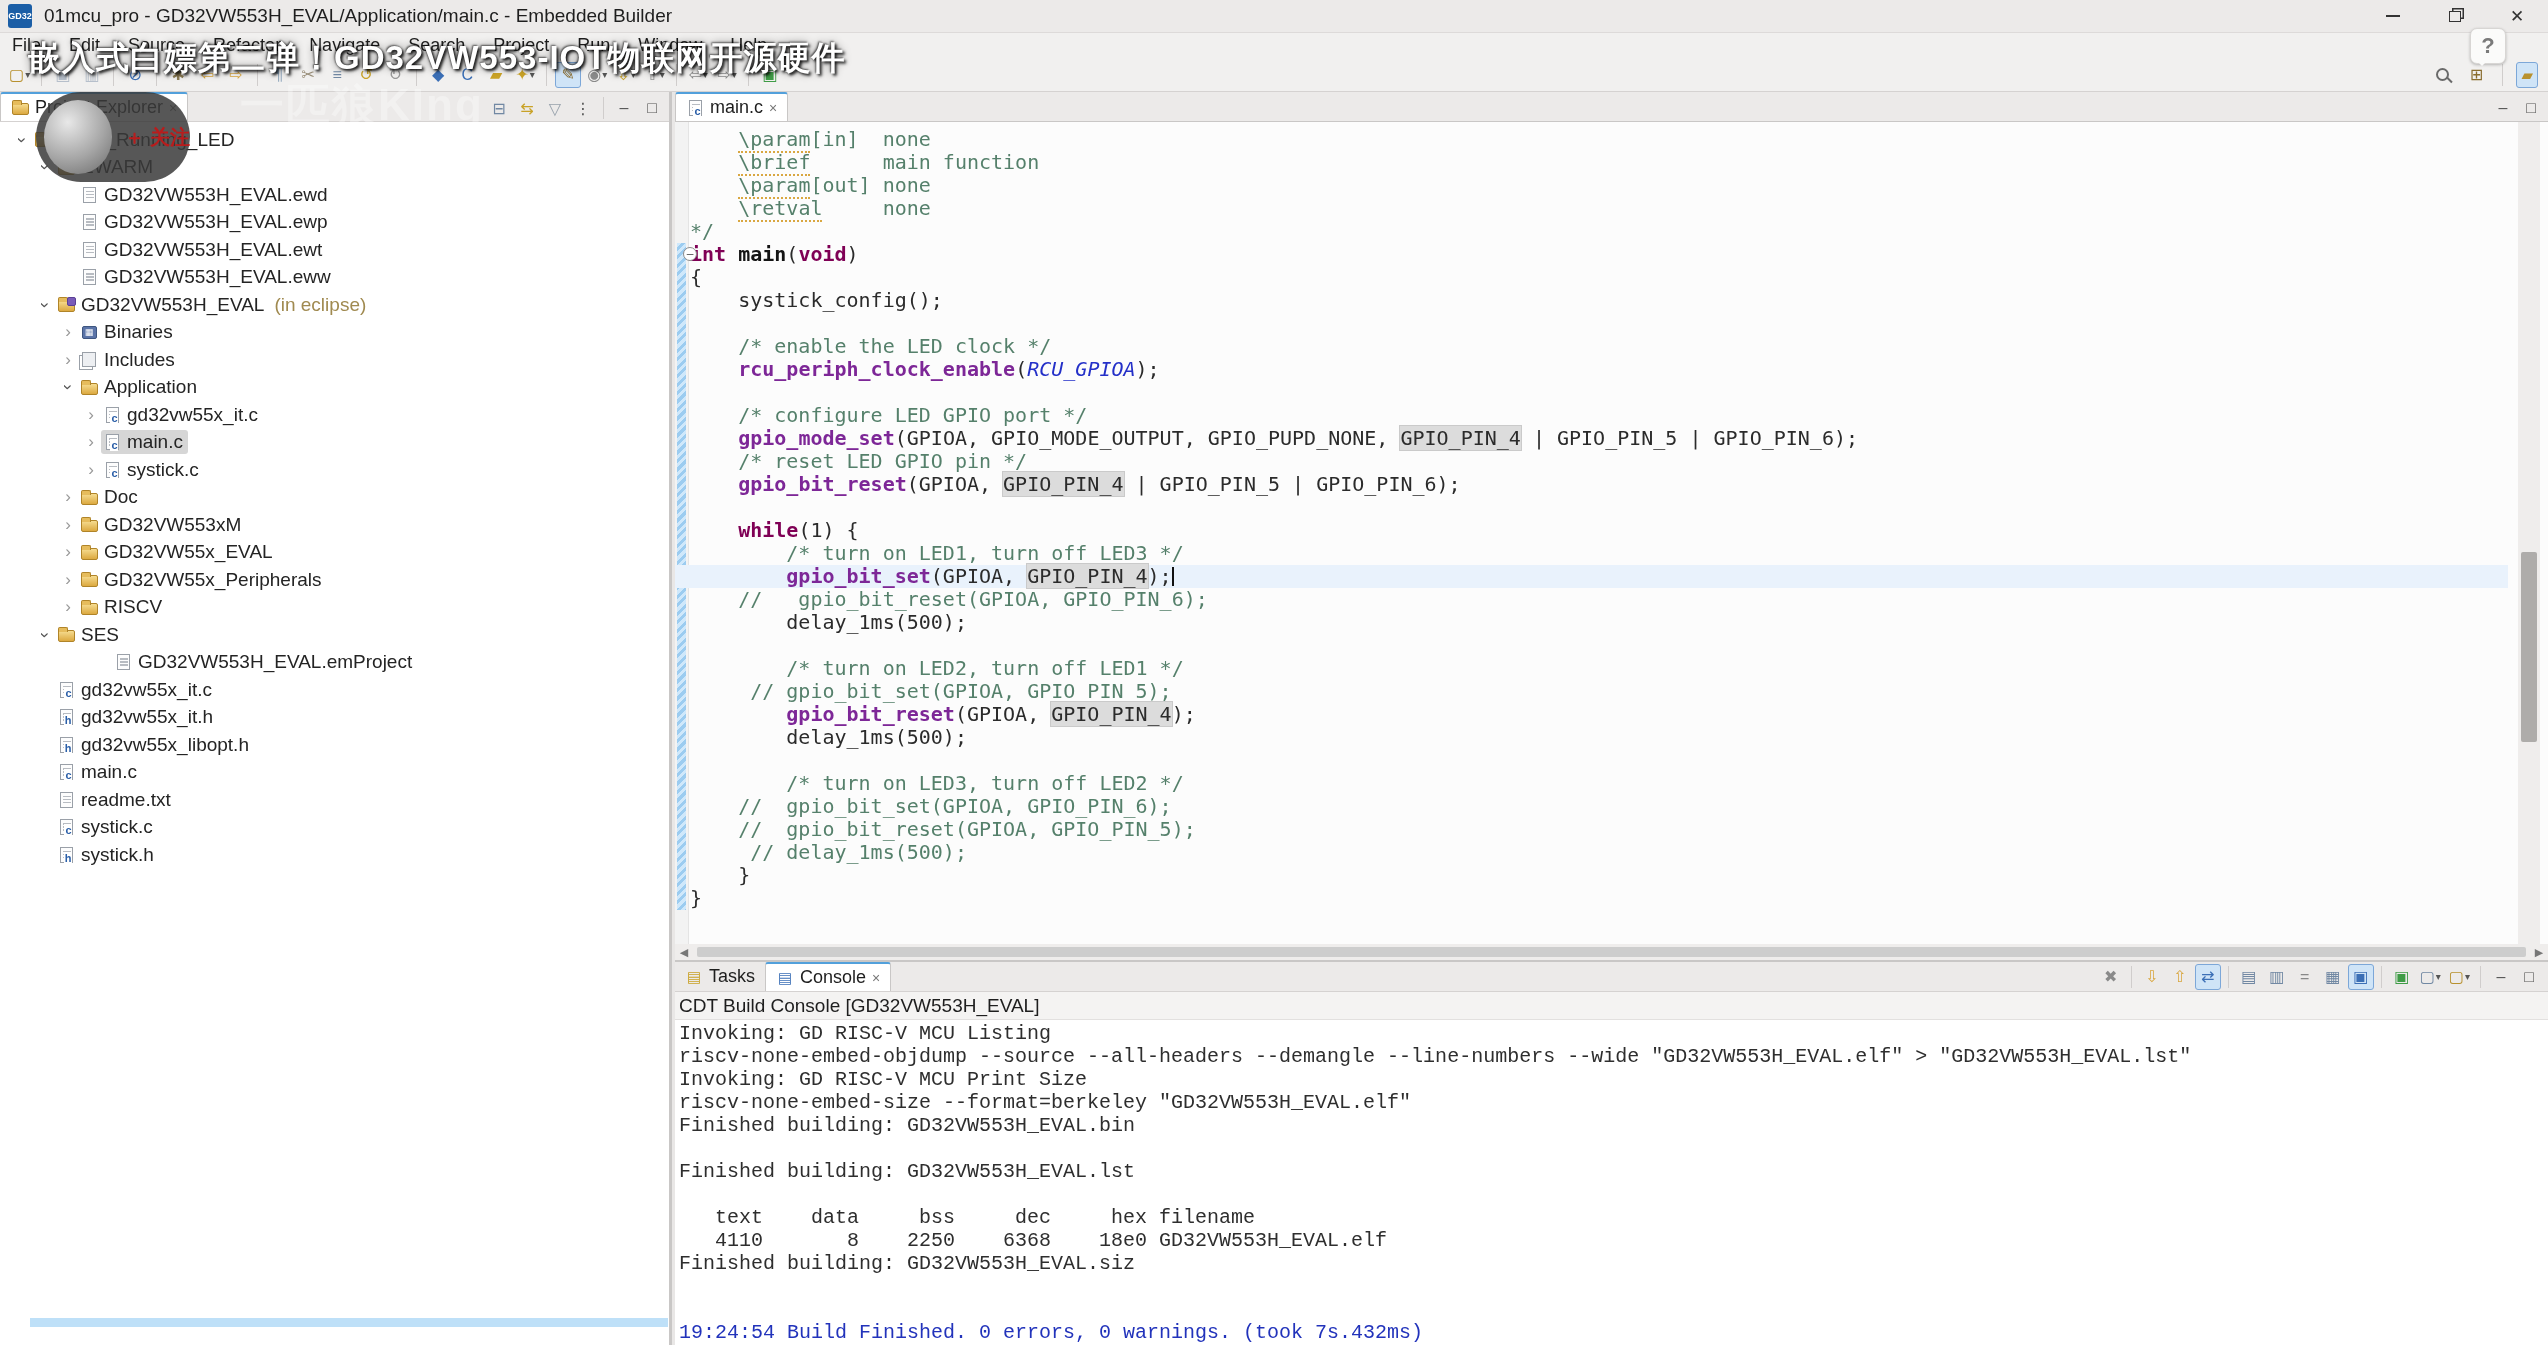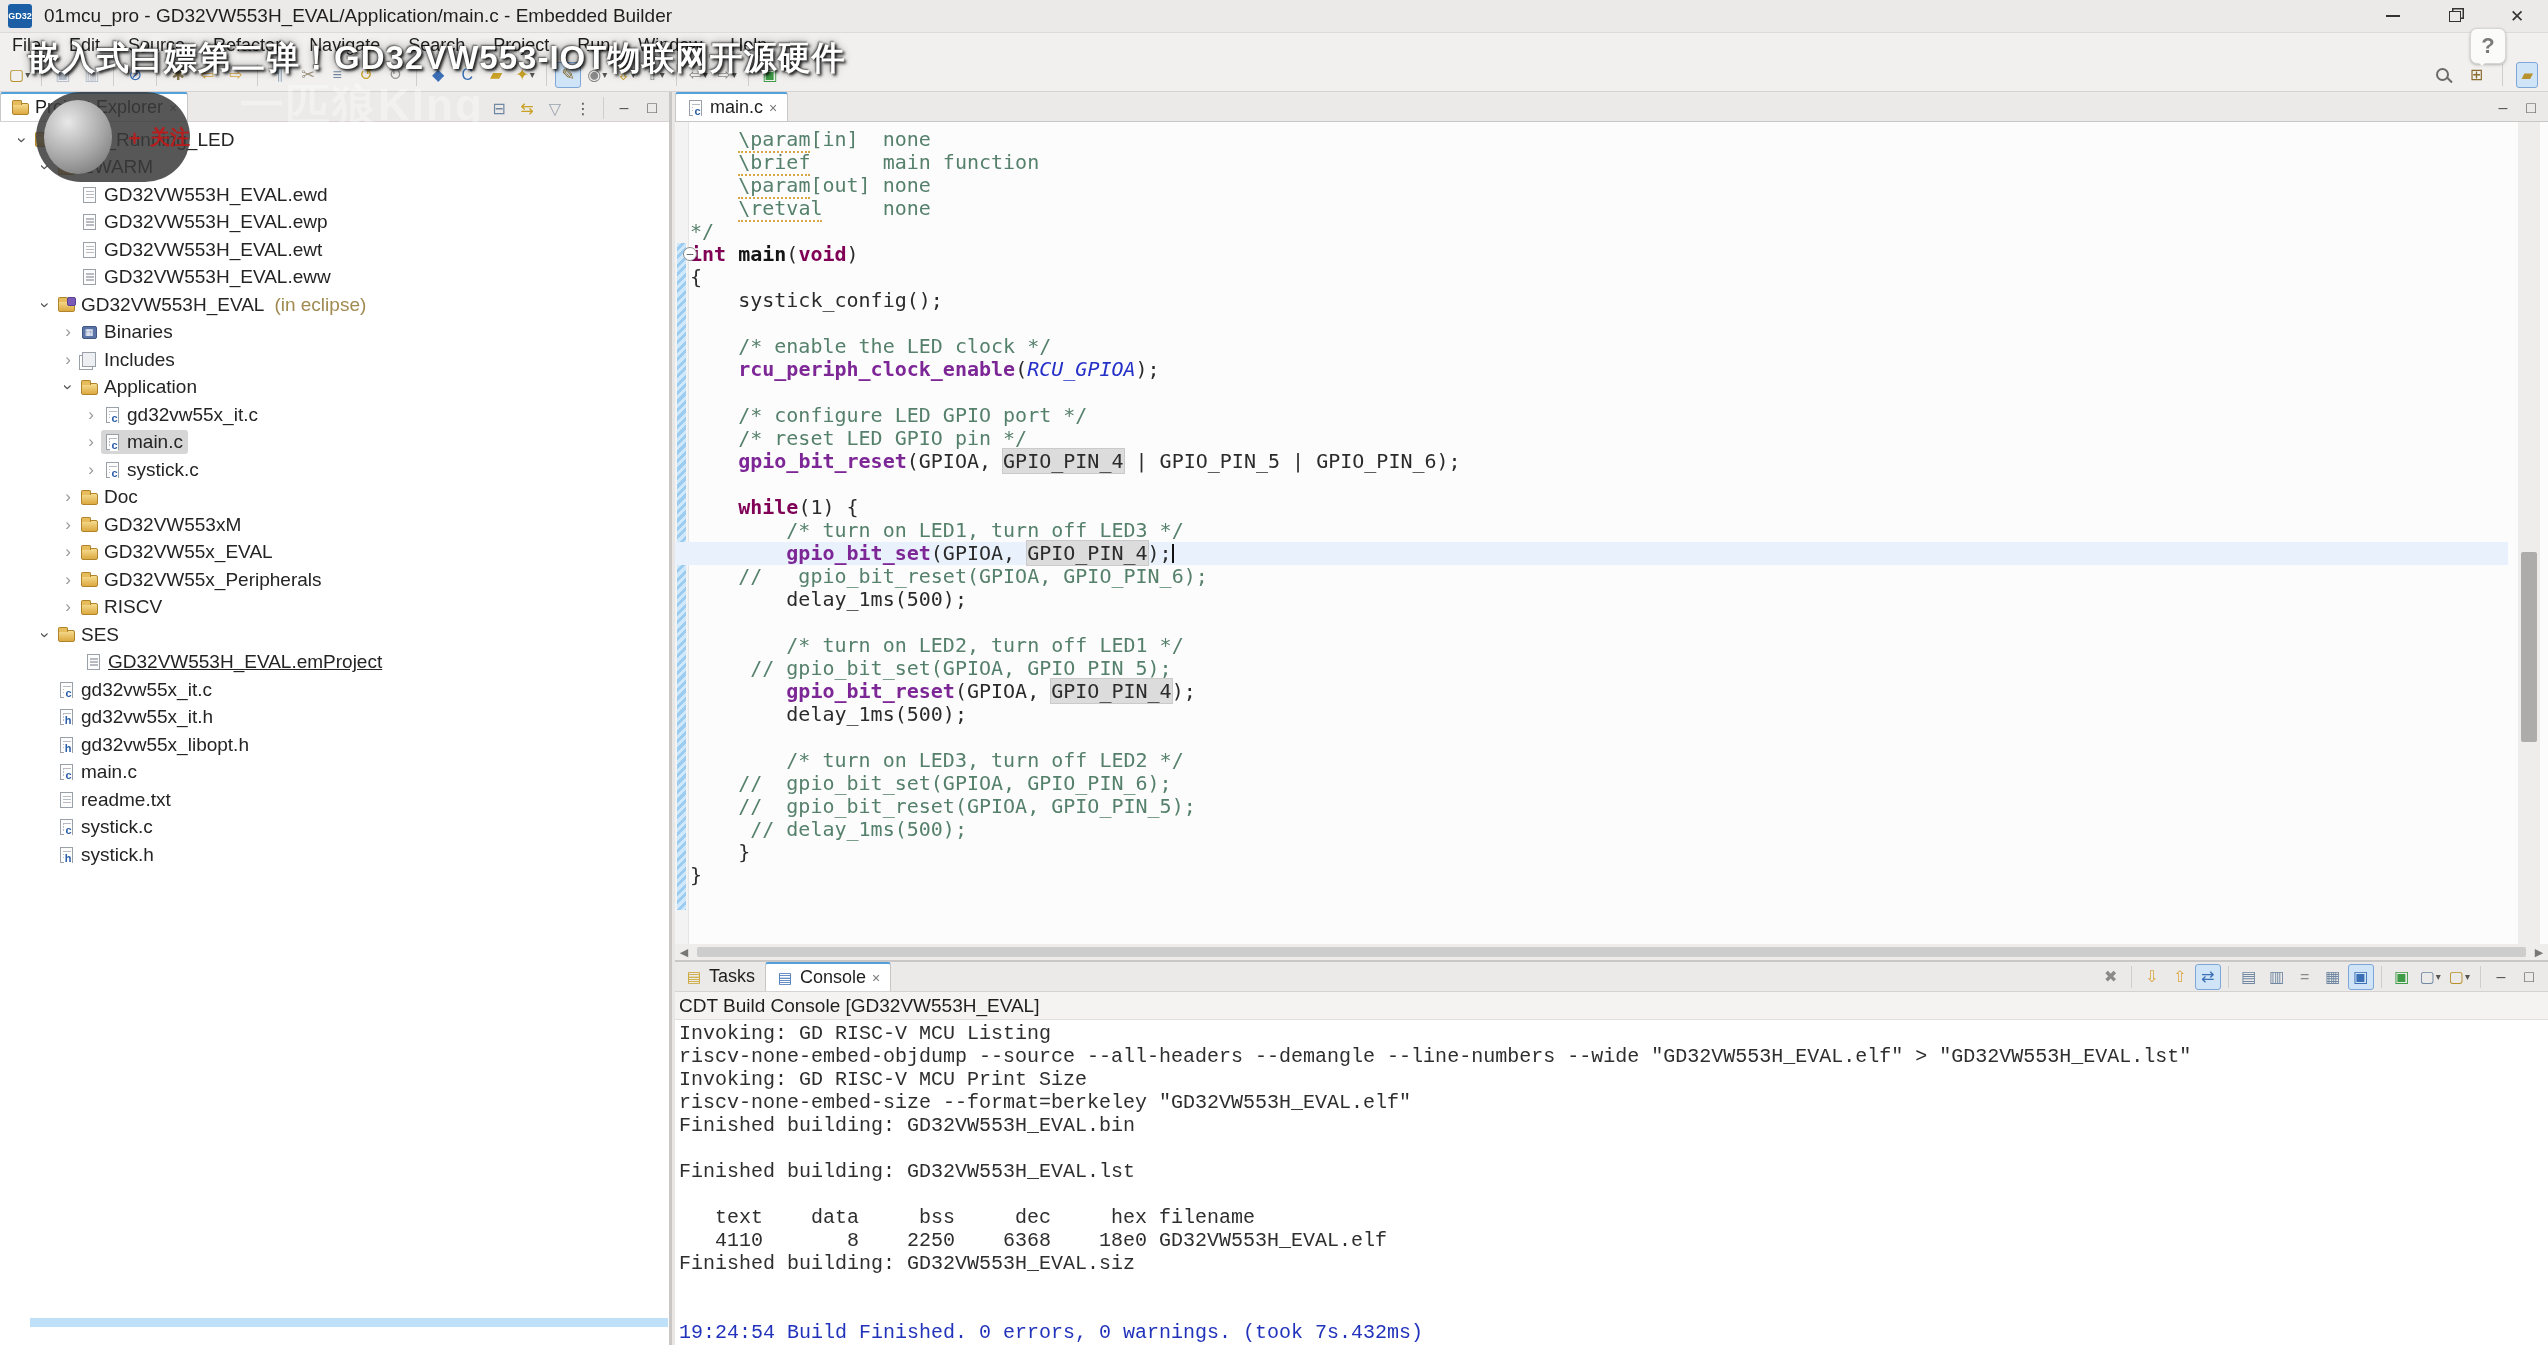--- a/index.html
+++ b/index.html
@@ -436,21 +436,21 @@
           </span>
           <span class="trow" style="display: flex; padding-left: 35px;">
             <span class="tw exp"></span>
             <span class="rowbox">
               <span class="ti">
                 <span class="ic-folder"></span>
               </span>
               <span>SES</span>
             </span>
           </span>
-          <span class="trow" style="display: flex; padding-left: 62px; text-decoration: underline;">
+          <span class="trow" style="display: flex; padding-left: 92px;">
             <span class="tw"></span>
             <span class="rowbox">
               <span class="ti">
                 <span class="ic-page"></span>
               </span>
               <span>GD32VW553H_EVAL.emProject</span>
             </span>
           </span>
           <span class="trow" style="display: flex; padding-left: 35px;">
             <span class="tw"></span>
@@ -551,20 +551,21 @@
               <div class="cl"><span class="tc">    </span><span class="tcu">\retval</span><span class="tc">     none</span></div>
               <div class="cl"><span class="tc">*/</span></div>
               <div class="cl"><span class="tk">int</span><span class="tp"> </span><span class="tbold">main</span><span class="tp">(</span><span class="tk">void</span><span class="tp">)</span></div>
               <div class="cl"><span class="tp">{</span></div>
               <div class="cl"><span class="tp">    systick_config();</span></div>
               <div class="cl"></div>
               <div class="cl"><span class="tc">    /* enable the LED clock */</span></div>
               <div class="cl"><span class="tp">    </span><span class="tf">rcu_periph_clock_enable</span><span class="tp">(</span><span class="tm">RCU_GPIOA</span><span class="tp">);</span></div>
               <div class="cl"></div>
               <div class="cl"><span class="tc">    /* configure LED GPIO port */</span></div>
+              <div class="cl"><span class="tp">    </span><span class="tf">gpio_mode_set</span><span class="tp">(GPIOA, GPIO_MODE_OUTPUT, GPIO_PUPD_NONE, </span><span class="to">GPIO_PIN_4</span><span class="tp"> | GPIO_PIN_5 | GPIO_PIN_6);</span></div>
               <div class="cl"><span class="tc">    /* reset LED GPIO pin */</span></div>
               <div class="cl"><span class="tp">    </span><span class="tf">gpio_bit_reset</span><span class="tp">(GPIOA, </span><span class="to">GPIO_PIN_4</span><span class="tp"> | GPIO_PIN_5 | GPIO_PIN_6);</span></div>
               <div class="cl"></div>
               <div class="cl"><span class="tp">    </span><span class="tk">while</span><span class="tp">(1) {</span></div>
               <div class="cl"><span class="tc">        /* turn on LED1, turn off LED3 */</span></div>
               <div class="cl cur"><span class="tp">        </span><span class="tf">gpio_bit_set</span><span class="tp">(GPIOA, </span><span class="to">GPIO_PIN_4</span><span class="tp">);</span><span class="caret"></span></div>
               <div class="cl"><span class="tc">    //   gpio_bit_reset(GPIOA, GPIO_PIN_6);</span></div>
               <div class="cl"><span class="tp">        delay_1ms(500);</span></div>
               <div class="cl"></div>
               <div class="cl"><span class="tc">        /* turn on LED2, turn off LED1 */</span></div>

